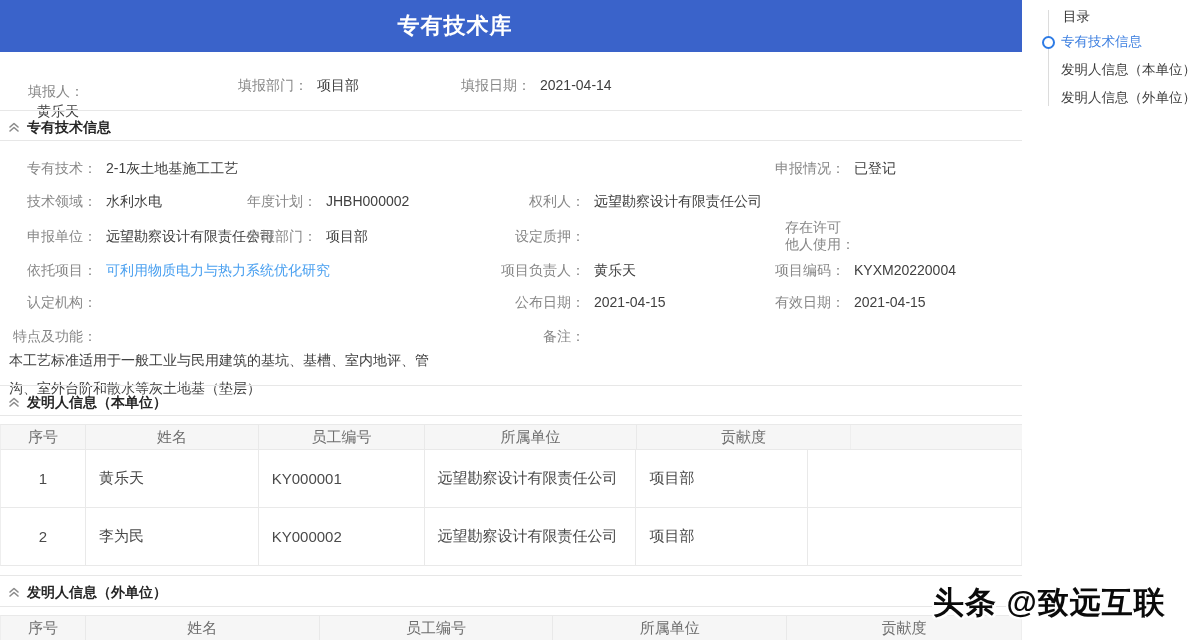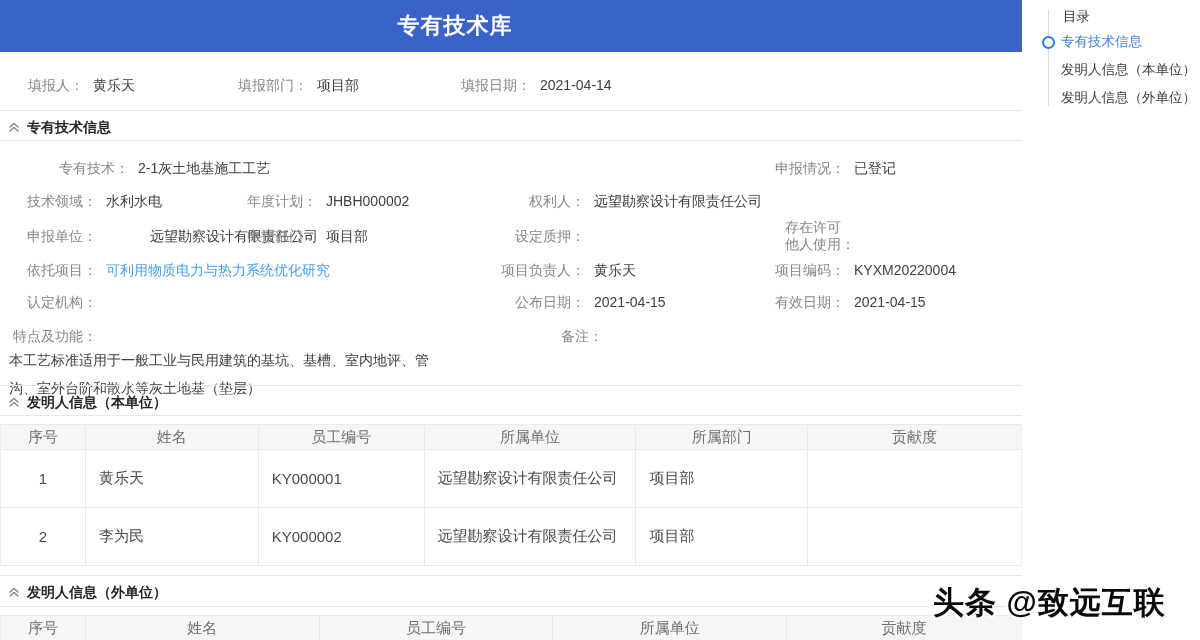--- a/index.html
+++ b/index.html
@@ -65,21 +65,21 @@
 </head>
 <body>
 
 <div class="page">
   <div class="main">
 
     <div class="titlebar">
       <div class="title">专有技术库</div>
     </div>
 
-    <div class="field" style="left:28px;top:75px;">
+    <div class="field" style="left:28px;top:81px;flex-direction:column;">
       <span class="lbl">填报人：</span>
       <span class="val">黄乐天</span>
     </div>
     <div class="field" style="left:238px;top:75px;">
       <span class="lbl">填报部门：</span>
       <span class="val">项目部</span>
     </div>
     <div class="field" style="left:461px;top:75px;">
       <span class="lbl">填报日期：</span>
       <span class="val">2021-04-14</span>
@@ -89,21 +89,21 @@
 
     <div class="sec" style="top:117px;">
       <svg class="chev" viewBox="0 0 12 12" fill="none" stroke="#8a8a8a" stroke-width="1.6" stroke-linecap="round" stroke-linejoin="round">
         <path d="M2 6 L6 2.5 L10 6"></path>
           <path d="M2 10 L6 6.5 L10 10"></path>
       </svg>
       <span class="sec-title">专有技术信息</span>
     </div>
     <div class="hr" style="top:140px;"></div>
 
-    <div class="field" style="left:0;top:158px;padding-left:32px;">
+    <div class="field" style="left:0;top:158px;">
       <span class="lbl lblA">专有技术：</span>
       <span class="val">2-1灰土地基施工工艺</span>
     </div>
     <div class="field" style="left:735px;top:158px;">
       <span class="lbl lblD">申报情况：</span>
       <span class="val">已登记</span>
     </div>
 
     <div class="field" style="left:0;top:191px;">
       <span class="lbl lblA">技术领域：</span>
@@ -111,21 +111,21 @@
     </div>
     <div class="field" style="left:230px;top:191px;">
       <span class="lbl lblB">年度计划：</span>
       <span class="val">JHBH000002</span>
     </div>
     <div class="field" style="left:470px;top:191px;">
       <span class="lbl lblC">权利人：</span>
       <span class="val">远望勘察设计有限责任公司</span>
     </div>
 
-    <div class="field" style="left:0;top:226px;gap:44px;">
+    <div class="field" style="left:0;top:226px;">
       <span class="lbl lblA">申报单位：</span>
       <span class="val">远望勘察设计有限责任公司</span>
     </div>
     <div class="field" style="left:230px;top:226px;">
       <span class="lbl lblB">申报部门：</span>
       <span class="val">项目部</span>
     </div>
     <div class="field" style="left:470px;top:226px;">
       <span class="lbl lblC">设定质押：</span>
       <span class="val"></span>
@@ -158,41 +158,40 @@
     </div>
     <div class="field" style="left:735px;top:292px;">
       <span class="lbl lblD">有效日期：</span>
       <span class="val">2021-04-15</span>
     </div>
 
     <div class="field" style="left:0;top:326px;flex-direction:column;">
       <span class="lbl lblA">特点及功能：</span>
       <span class="val wrapval">本工艺标准适用于一般工业与民用建筑的基坑、基槽、室内地评、管沟、室外台阶和散水等灰土地基（垫层）</span>
     </div>
-    <div class="field" style="left:488px;top:326px;align-items:center;">
+    <div class="field" style="left:470px;top:326px;align-items:center;">
       <span class="lbl lblC">备注：</span>
       <span class="val"></span>
     </div>
 
     <div class="hr" style="top:385px;"></div>
     <div class="sec" style="top:392px;">
       <svg class="chev" viewBox="0 0 12 12" fill="none" stroke="#8a8a8a" stroke-width="1.6" stroke-linecap="round" stroke-linejoin="round">
         <path d="M2 6 L6 2.5 L10 6"></path>
           <path d="M2 10 L6 6.5 L10 10"></path>
       </svg>
       <span class="sec-title">发明人信息（本单位）</span>
     </div>
     <div class="hr" style="top:415px;"></div>
 
     <div class="trow thead" style="top:424px;height:26px;">
       <div class="tcell t1c0">序号</div>
       <div class="tcell t1c1">姓名</div>
       <div class="tcell t1c2">员工编号</div>
       <div class="tcell t1c3">所属单位</div>
-      <div class="tcell t1c4">所属部门</div>
       <div class="tcell t1c5">贡献度</div>
     </div>
     <div class="trow" style="top:450px;height:58px;">
       <div class="tcell cnum t1c0">1</div>
       <div class="tcell cleft t1c1">黄乐天</div>
       <div class="tcell cleft t1c2">KY000001</div>
       <div class="tcell cleft t1c3">远望勘察设计有限责任公司</div>
       <div class="tcell cleft t1c4">项目部</div>
       <div class="tcell cleft t1c5"></div>
     </div>

